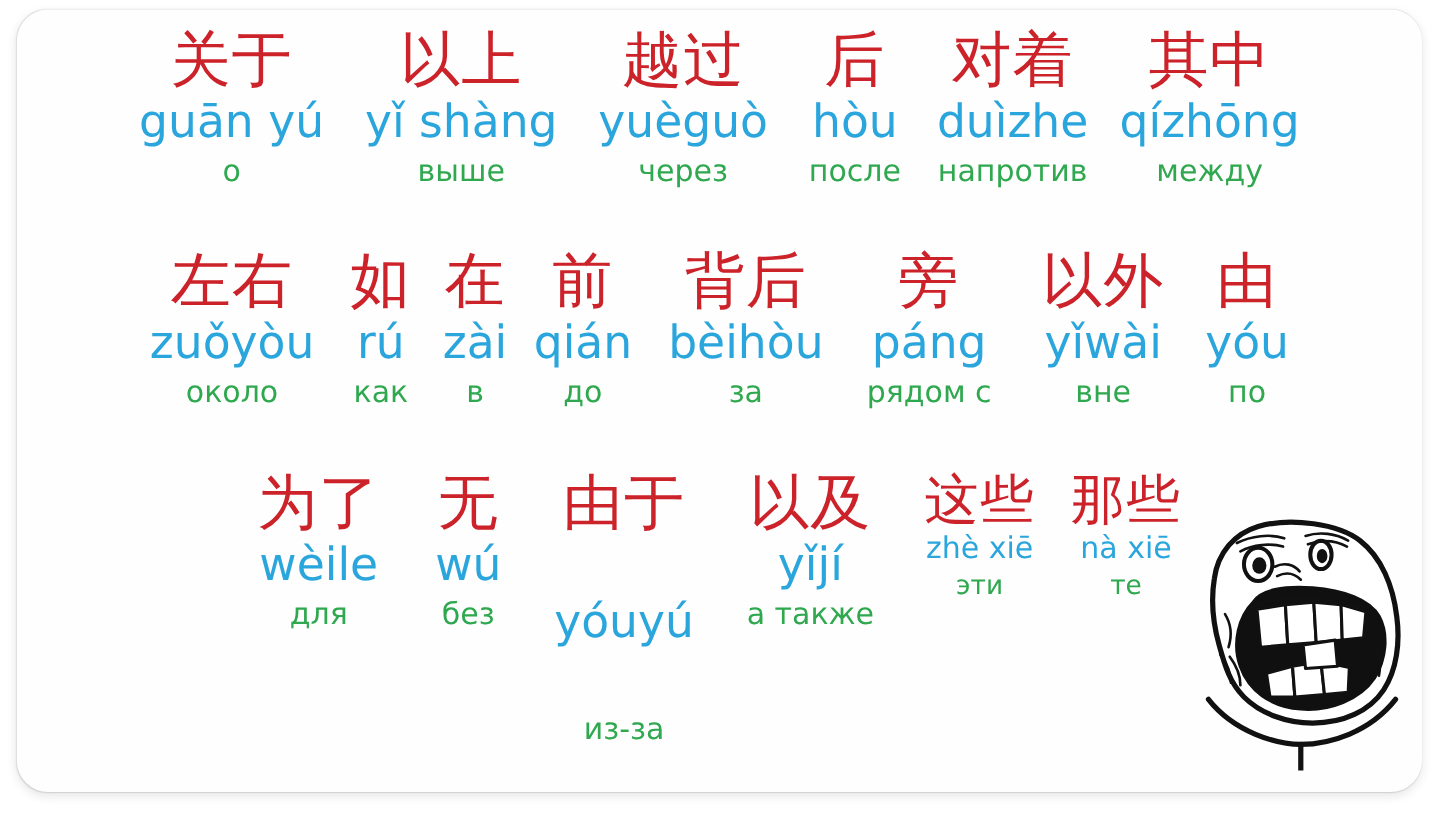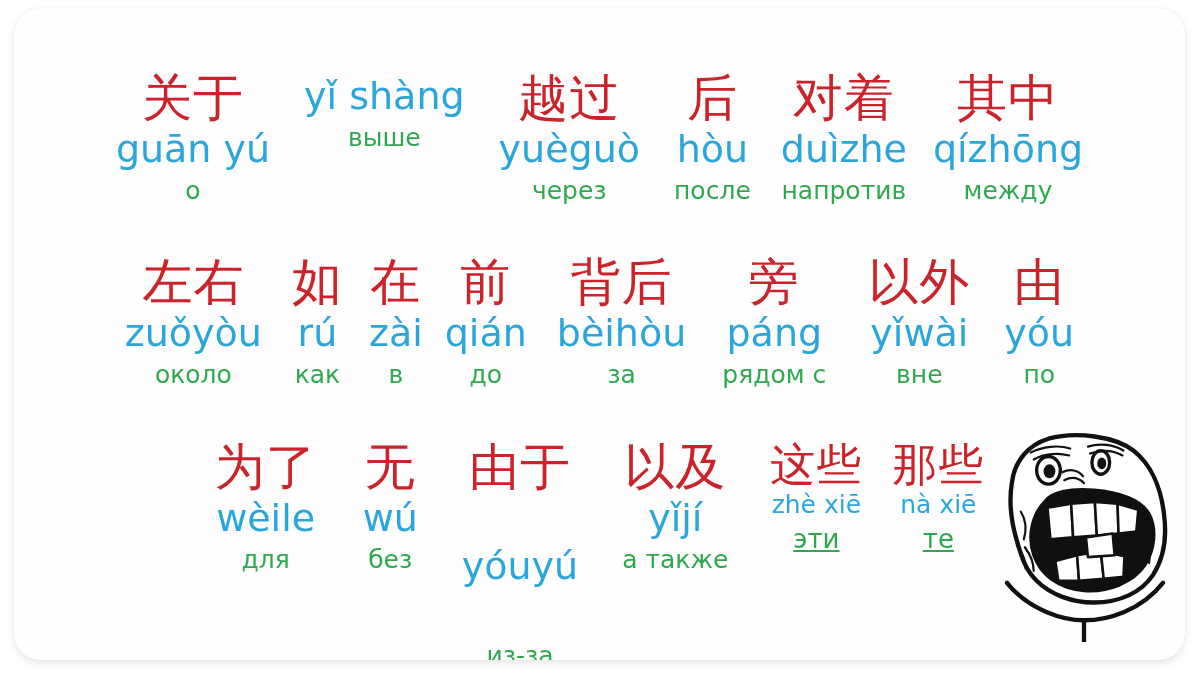--- a/index.html
+++ b/index.html
@@ -30,21 +30,20 @@
     position: relative;
     width: 100%;
     height: 100%;
   }
 
   .row {
     position: absolute;
     display: flex;
     align-items: flex-start;
     justify-content: center;
-    margin-top: 48px;
   }
 
   
   .row-0 { left: 0; top: 16px;  width: 1171px; }
   .row-1 { left: 0; top: 200px; width: 1171px; }
   .row-2 { left: 0; top: 385px; width: 1171px; }
 
   .entry {
     display: flex;
     flex-direction: column;
@@ -71,21 +70,21 @@
     color: #2fa84f;
     font-size: 25px;
     line-height: 1.2;
     white-space: nowrap;
     margin-top: 4px;
   }
 
   
   .entry.sm .hanzi   { font-size: 45px; }
   .entry.sm .pinyin  { font-size: 25px; }
-  .entry.sm .gloss   { font-size: 26px; text-decoration: underline; }
+  .entry.sm .gloss   { font-size: 22px; }
 
   
   #meme {
     position: absolute;
     right: 2px;
     bottom: 18px;
     width: 198px;
     height: 225px;
   }
 </style>
@@ -95,20 +94,21 @@
 <div id="card">
   <div class="rows">
 
     <div class="row row-0">
         <div class="entry">
           <div class="hanzi">关于</div>
           <div class="pinyin">guān yú</div>
           <div class="gloss">о</div>
         </div>
         <div class="entry" style="margin-left: 34px;">
+          <div class="hanzi">以上</div>
           <div class="pinyin">yǐ shàng</div>
           <div class="gloss">выше</div>
         </div>
         <div class="entry" style="margin-left: 34px;">
           <div class="hanzi">越过</div>
           <div class="pinyin">yuèguò</div>
           <div class="gloss">через</div>
         </div>
         <div class="entry" style="margin-left: 34px;">
           <div class="hanzi">后</div>

